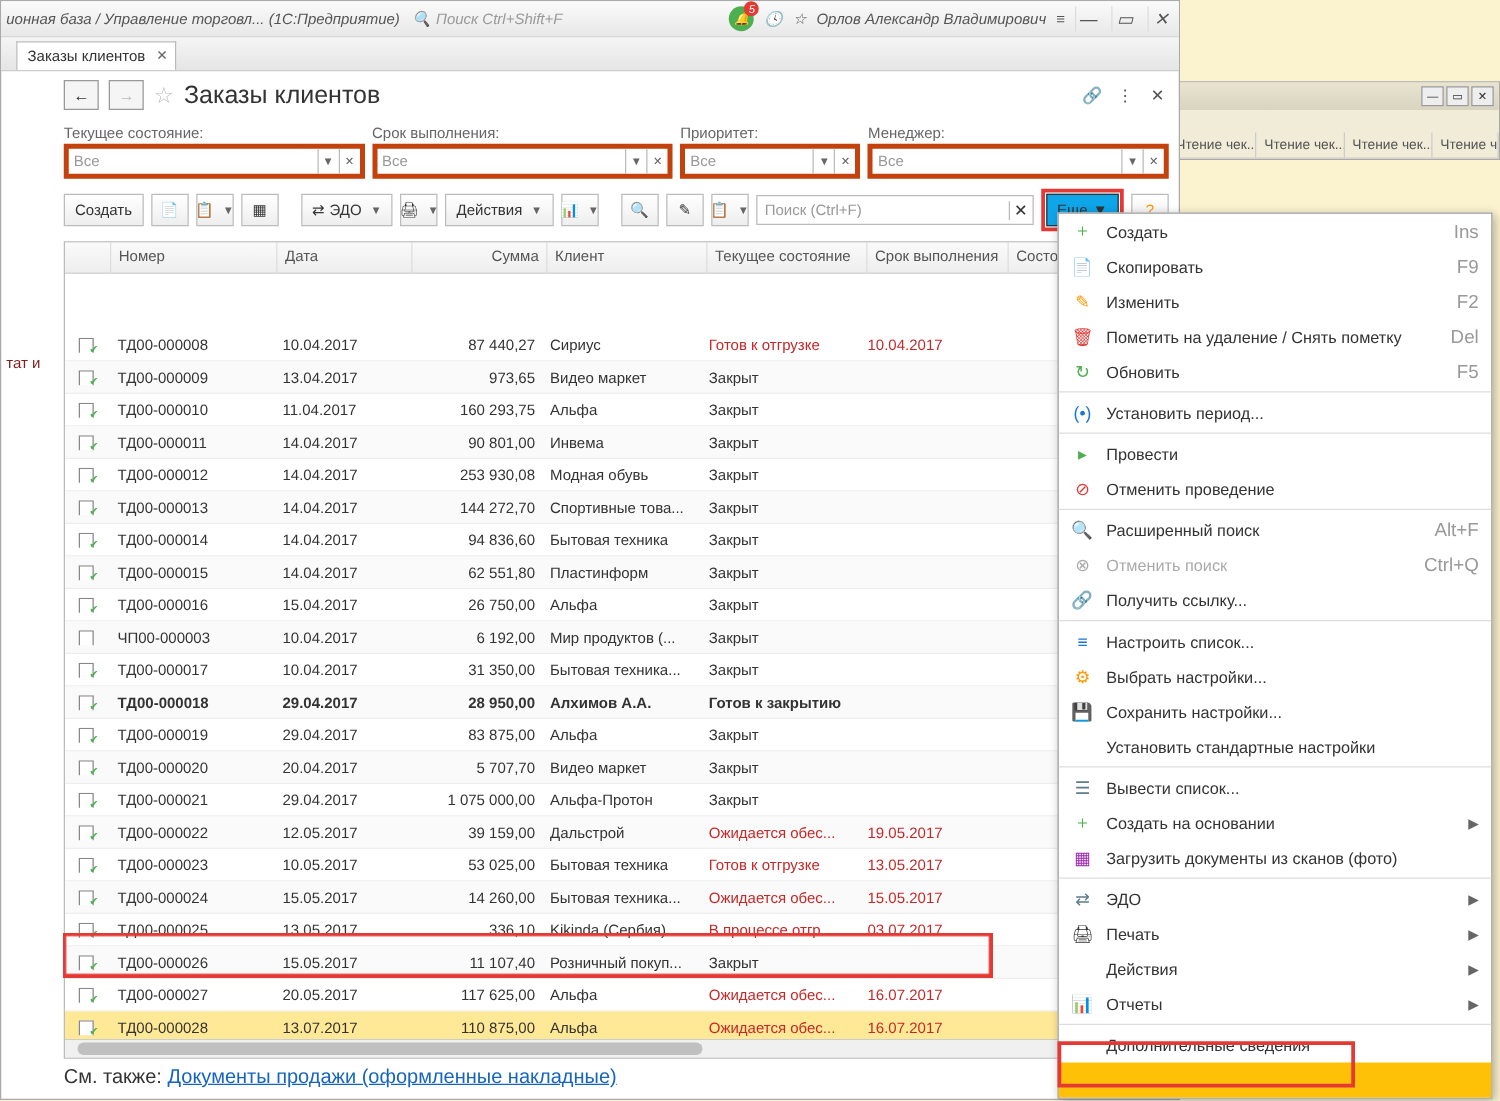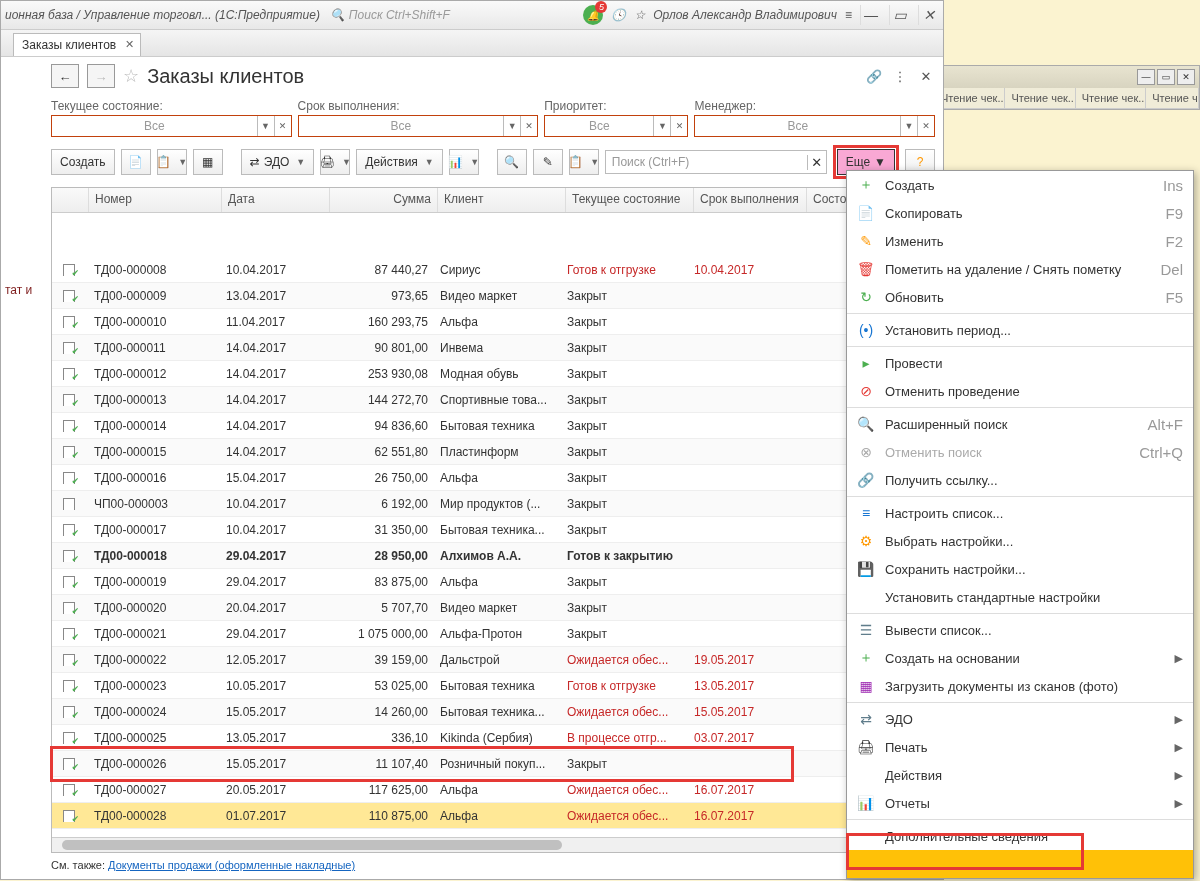--- a/index.html
+++ b/index.html
@@ -16,30 +16,30 @@
 .tab{background:#fff;border:1px solid #bbb;border-bottom:none;padding:4px 24px 4px 8px;font-size:12px;position:relative;}
 .tab .x{position:absolute;right:6px;top:4px;color:#666;font-size:11px;}
 .content{position:absolute;left:50px;right:8px;top:60px;bottom:8px;display:flex;flex-direction:column;}
 .header-row{display:flex;align-items:center;gap:8px;height:30px;}
 .nav-bt{width:26px;height:22px;border:1px solid #999;background:#f5f5f5;display:flex;align-items:center;justify-content:center;color:#333;}
 .title{font-size:20px;color:#333;flex:1;}
 .tool-icon{width:18px;height:18px;display:flex;align-items:center;justify-content:center;color:#555;}
 .filters{display:flex;gap:6px;margin-top:8px;}
 .filter{flex:1;display:flex;flex-direction:column;}
 .filter-label{font-size:12px;color:#666;margin-bottom:2px;}
-.filter-input{height:20px;border:1px solid #c2410c;display:flex;align-items:center;background:#fff;text-align:center;}
+.filter-input{height:20px;border:4px solid #c2410c;display:flex;align-items:center;background:#fff;}
 .filter-input .text{flex:1;padding:0 4px;color:#999;font-size:12px;}
 .filter-input .dd{width:16px;height:20px;border-left:1px solid #bbb;display:flex;align-items:center;justify-content:center;font-size:9px;color:#666;}
 .toolbar{display:flex;gap:6px;margin-top:8px;align-items:center;}
 .tbtn{height:24px;border:1px solid #bbb;background:linear-gradient(#fff,#eee);padding:0 8px;display:flex;align-items:center;gap:4px;font-size:12px;color:#333;}
 .tbtn.icon{padding:0;width:28px;justify-content:center;}
 .tbtn .dd{font-size:9px;color:#666;margin-left:3px;}
 .search-box{flex:1;height:22px;border:1px solid #bbb;display:flex;align-items:center;}
 .search-box .ph{flex:1;padding:0 6px;color:#999;font-size:12px;}
-.more-btn{height:24px;border:1px solid #333;background:#f9a8d4;padding:0 8px;display:flex;align-items:center;gap:4px;font-size:12px;}
+.more-btn{height:24px;border:1px solid #333;background:#0ea5e9;padding:0 8px;display:flex;align-items:center;gap:4px;font-size:12px;}
 .more-wrap{border:3px solid #e53935;padding:1px;}
 .table{flex:1;margin-top:8px;border:1px solid #bbb;overflow:hidden;display:flex;flex-direction:column;}
 .thead{display:flex;background:linear-gradient(#fafafa,#eee);border-bottom:1px solid #ccc;height:24px;font-size:12px;color:#555;}
 .th{padding:4px 6px;border-right:1px solid #ddd;overflow:hidden;white-space:nowrap;}
 .tbody{flex:1;overflow:auto;margin-top:44px;}
 .tr{display:flex;height:25px;border-bottom:1px solid #eee;font-size:12px;align-items:center;}
 .tr:nth-child(even){background:#fafafa;}
 .tr.selected{background:#ffe896;}
 .td{padding:0 6px;overflow:hidden;white-space:nowrap;text-overflow:ellipsis;}
 .c-ico{width:24px;flex:0 0 24px;display:flex;align-items:center;justify-content:center;}
@@ -50,39 +50,39 @@
 .c-state{width:115px;flex:0 0 115px;}
 .c-due{width:100px;flex:0 0 100px;}
 .c-ord{flex:1;}
 .red{color:#c62828;}
 .bold{font-weight:bold;}
 .doc-icon{width:14px;height:12px;position:relative;}
 .doc-icon::before{content:"";position:absolute;left:0;top:0;width:10px;height:12px;border:1px solid #888;background:#fff;}
 .doc-icon.green::after{content:"✔";position:absolute;right:-2px;bottom:-2px;color:#4caf50;font-size:9px;}
 .scroll-track{height:14px;background:#f0f0f0;border-top:1px solid #ccc;position:relative;}
 .scroll-thumb{position:absolute;left:10px;top:2px;height:10px;width:500px;background:#c0c0c0;border-radius:5px;}
-.footer{margin-top:6px;font-size:11px;}
+.footer{margin-top:6px;font-size:16px;}
 .footer a{color:#1565c0;}
 .sel-box{position:absolute;border:3px solid #e53935;pointer-events:none;}
 .sel-row{left:50px;top:746px;width:738px;height:30px;}
 .context-menu{position:absolute;left:846px;top:170px;width:346px;background:#fff;border:1px solid #999;box-shadow:2px 2px 8px rgba(0,0,0,.3);z-index:10;}
 .menu-item{display:flex;align-items:center;height:28px;padding:0 10px;gap:10px;font-size:13px;}
 .menu-item.highlighted{background:#ffc107;}
 .menu-item .mi-icon{width:18px;height:18px;display:flex;align-items:center;justify-content:center;font-size:14px;}
 .menu-item .mi-label{flex:1;}
 .menu-item .mi-short{color:#999;font-size:15px;}
 .menu-item .mi-arrow{color:#666;font-size:11px;}
 .menu-sep{height:1px;background:#ddd;margin:2px 0;}
 .menu-item.disabled{color:#aaa;}
 .hist-box{position:absolute;left:846px;top:833px;width:232px;height:31px;border:3px solid #e53935;pointer-events:none;z-index:11;}
 .bg-win{position:absolute;right:0;top:65px;width:264px;border:1px solid #aaa;background:#f9f5e3;}
 .bg-title{height:22px;background:linear-gradient(#e8e4d0,#d8d4c0);display:flex;justify-content:flex-end;align-items:center;gap:2px;padding:0 4px;}
 .bg-title .wb{width:16px;height:14px;border:1px solid #999;background:#eee;font-size:9px;display:flex;align-items:center;justify-content:center;}
 .bg-tabs{display:flex;background:#f0ecd8;border-bottom:1px solid #ccc;}
-.bg-tab{padding:4px 6px;font-size:11px;border-right:1px solid #ccc;color:#555;white-space:nowrap;overflow:hidden;}
+.bg-tab{padding:4px 6px;font-size:11px;border-right:1px solid #ccc;color:#555;white-space:nowrap;overflow:hidden;margin-top:18px;}
 .left-strip{position:absolute;left:2px;top:60px;width:44px;bottom:8px;}
 .left-text{font-size:12px;color:#7f1d1d;white-space:nowrap;}
 </style>
 </head>
 <body>
 
 <div class="bg-win">
   <div class="bg-title">
     <div class="wb">—</div>
     <div class="wb">▭</div>
@@ -468,21 +468,21 @@
             <div class="td c-client">Альфа</div>
             <div class="td c-state red">Ожидается обес...</div>
             <div class="td c-due red">16.07.2017</div>
             <div class="td c-ord"></div>
           </div>
           <div class="tr selected">
             <div class="td c-ico">
               <div class="doc-icon green"></div>
             </div>
             <div class="td c-num">ТД00-000028</div>
-            <div class="td c-date">01.07.2017</div>
+            <div class="td c-date">13.07.2017</div>
             <div class="td c-sum">110 875,00</div>
             <div class="td c-client">Альфа</div>
             <div class="td c-state red">Ожидается обес...</div>
             <div class="td c-due red">16.07.2017</div>
             <div class="td c-ord"></div>
           </div>
         </div>
       <div class="scroll-track">
         <div class="scroll-thumb"></div>
       </div>

